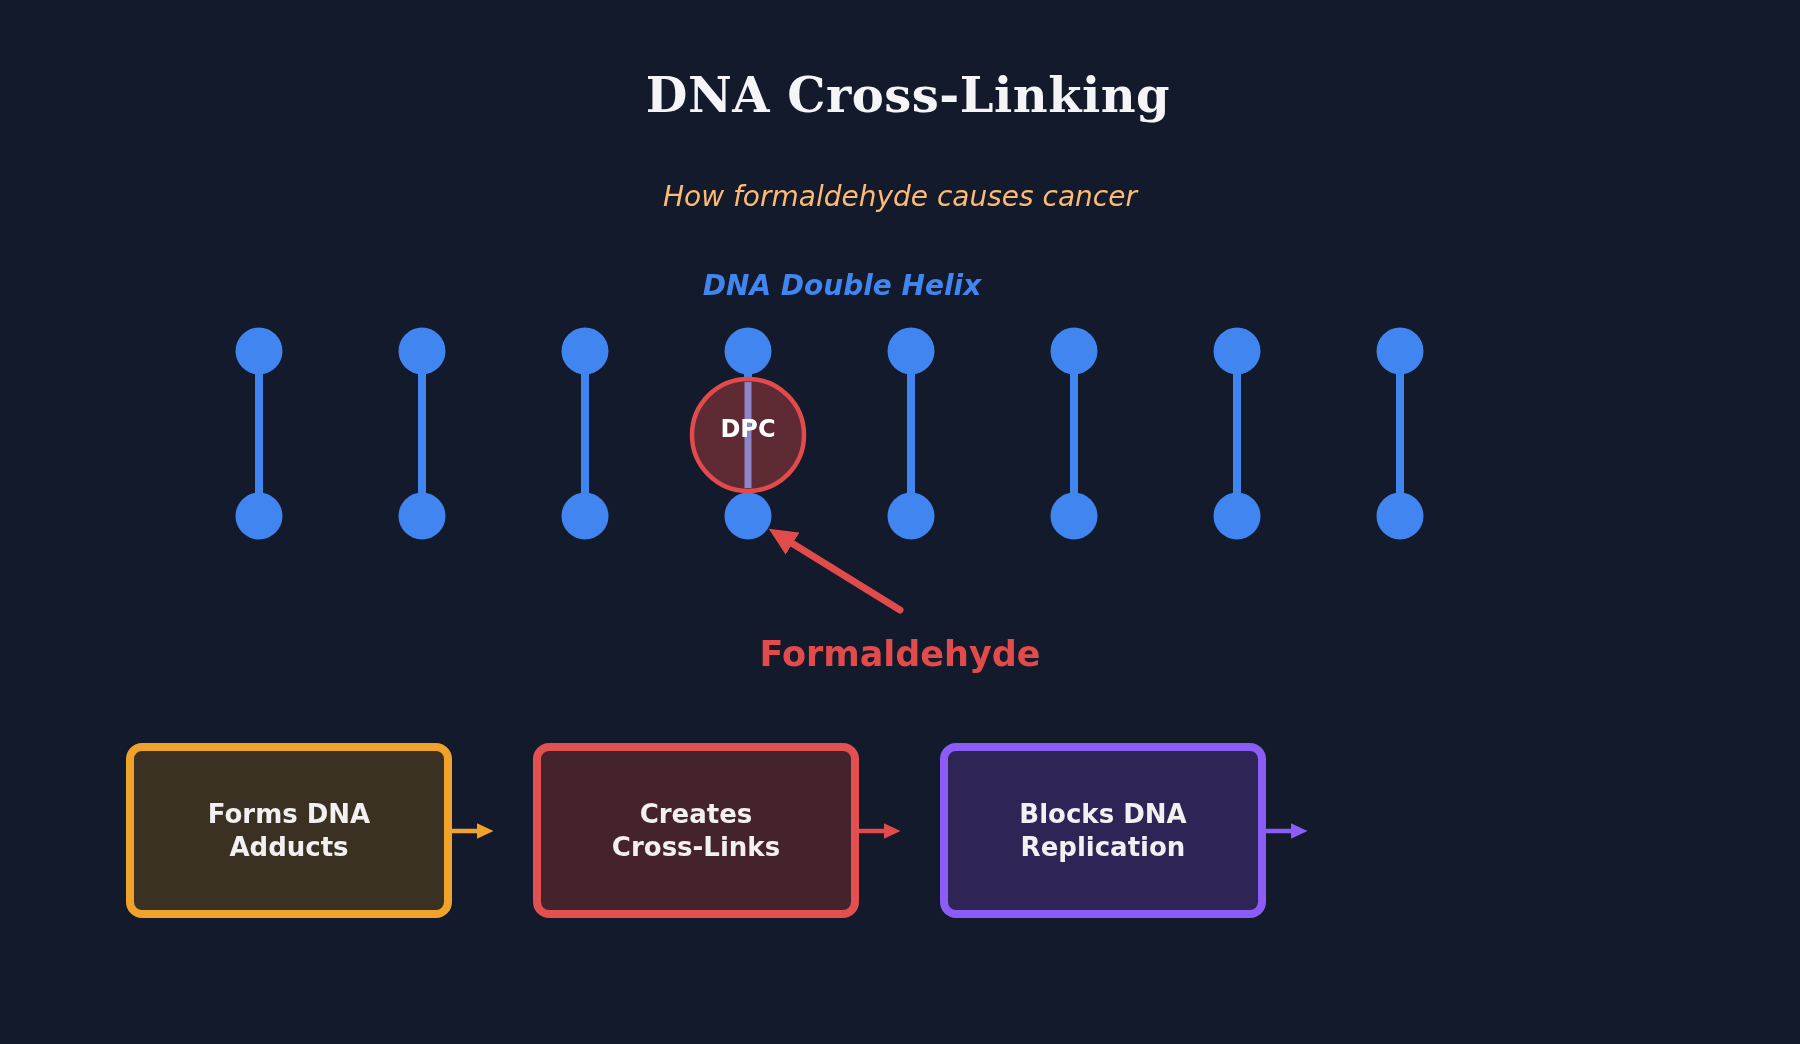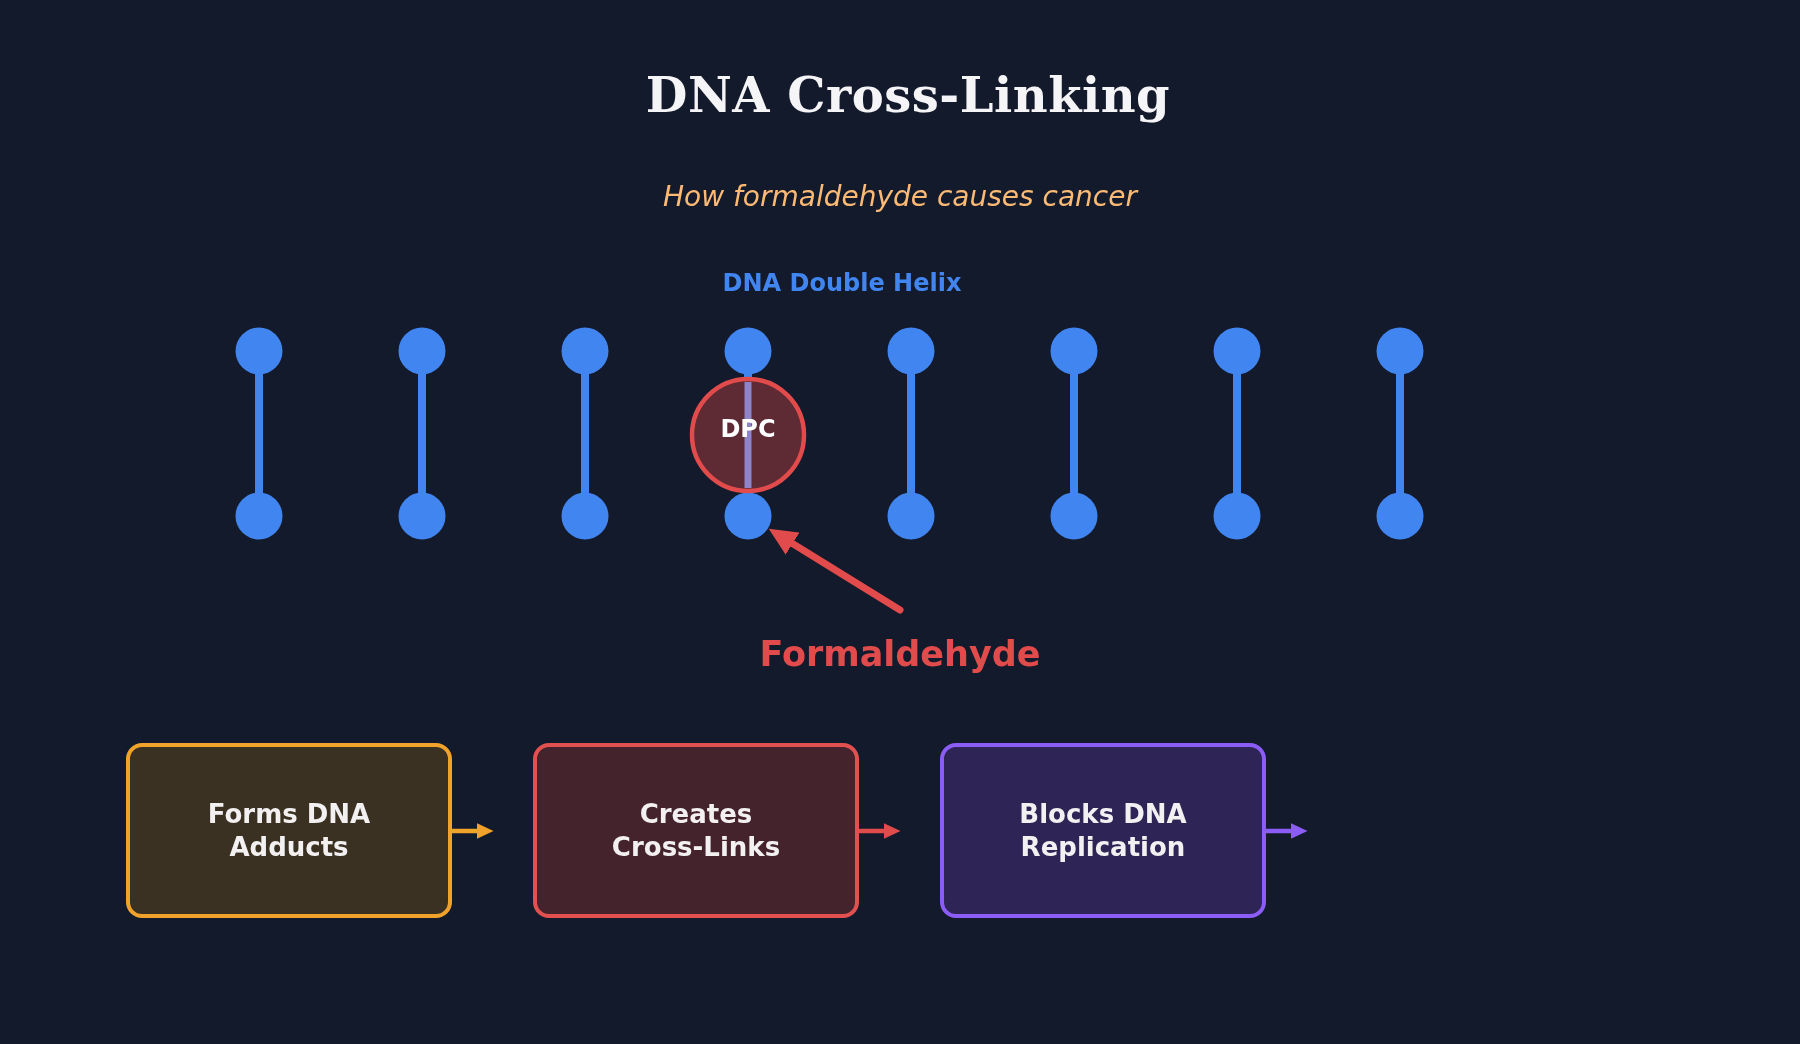--- a/index.html
+++ b/index.html
@@ -16,31 +16,31 @@
     font-weight:700;font-size:48px;line-height:1.15;
     letter-spacing:.5px;
   }
   .page-subtitle{
     position:absolute;top:180px;left:0;width:100%;margin:0;
     text-align:center;
     font-style:italic;font-size:28px;line-height:1.2;
   }
   .helix-label{
     position:absolute;top:269px;left:842px;transform:translateX(-50%);
-    font-weight:700;font-size:24px;white-space:nowrap;
+    font-weight:700;font-size:28px;white-space:nowrap;font-style:italic;
   }
   .formaldehyde-label{
     position:absolute;top:634px;left:0;width:100%;
     text-align:center;
     font-weight:700;font-size:35px;
   }
   .diagram-svg{position:absolute;top:0;left:0;width:1800px;height:1044px;}
   .flow-box{
     position:absolute;top:743px;width:326px;height:175px;
-    box-sizing:border-box;border:4px solid #a3a3a3;border-radius:16px;
+    box-sizing:border-box;border:8px solid #a3a3a3;border-radius:16px;
     display:flex;align-items:center;justify-content:center;
   }
   .flow-box .box-text{
     text-align:center;color:#f2f0f1;
     font-weight:700;font-size:26px;line-height:1.25;
   }
   #box-0{left:126px;}
   #box-1{left:533px;}
   #box-2{left:940px;}
   #box-3{left:1347px;}

